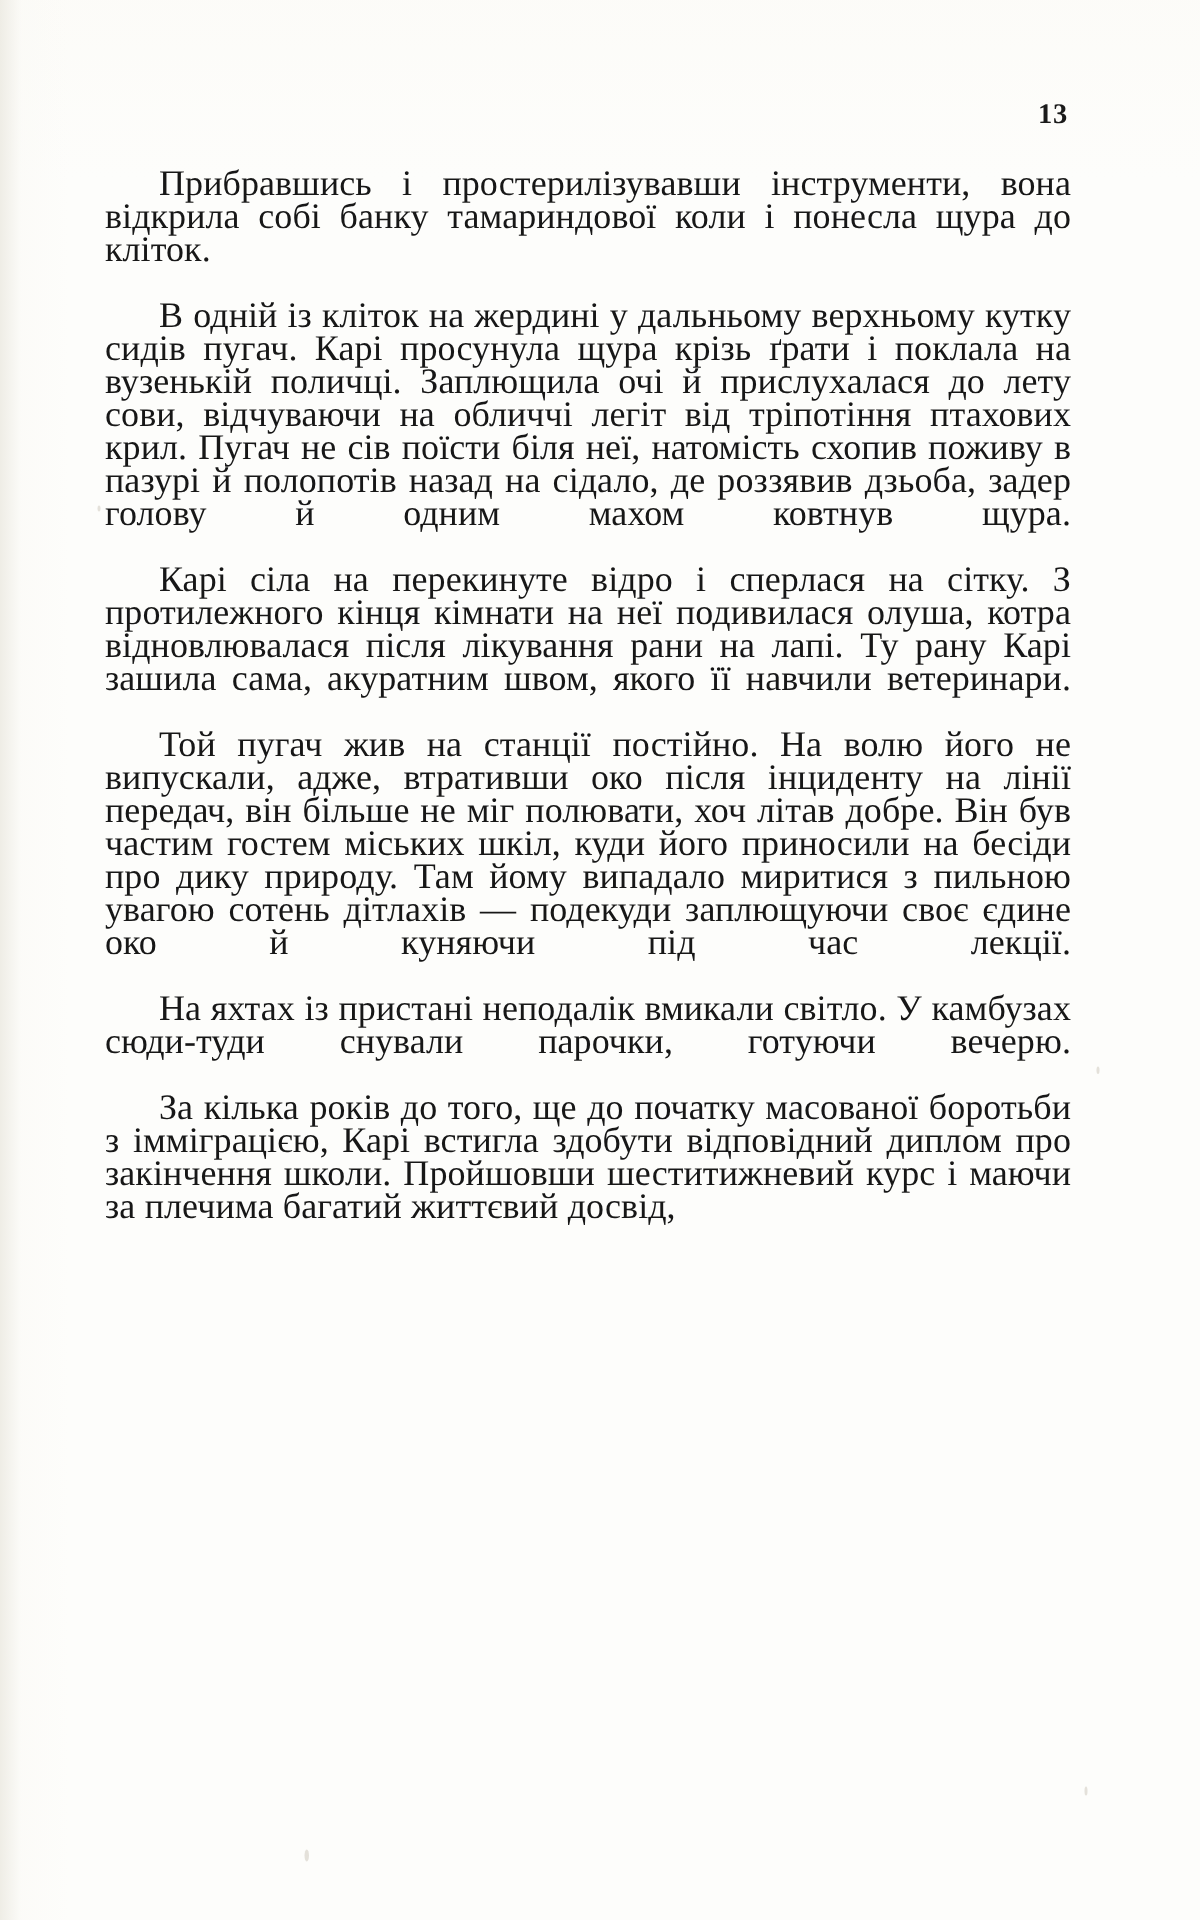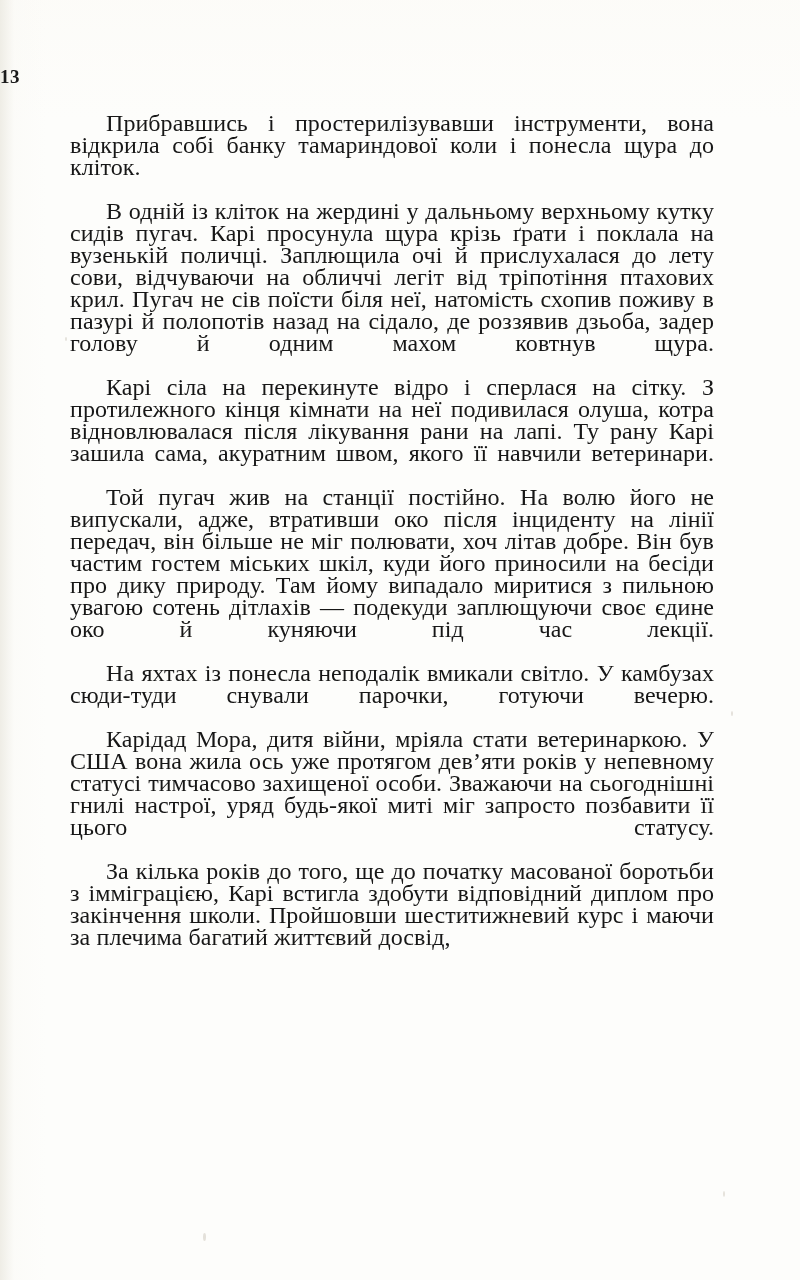--- a/index.html
+++ b/index.html
@@ -35,20 +35,21 @@
     border-radius: 50%;
     opacity: .55;
     pointer-events: none;
   }
 
   .folio {
     position: absolute;
     top: 66px;
     left: 0;
     width: 712px;
+    text-align: right;
     font-size: 19px;
     font-weight: 700;
     letter-spacing: .5px;
     color: #1a1a1a;
   }
 
   .textblock {
     position: absolute;
     top: 112px;
     left: 70px;
@@ -86,18 +87,17 @@
   <span class="speck" style="left:731px; top:711px; width:2px; height:5px;"></span>
   <span class="speck" style="left:65px; top:337px; width:2px; height:4px;"></span>
 
   <div class="folio">13</div>
 
   <div class="textblock">
     <p class="para">Прибравшись і простерилізувавши інструменти, вона відкрила собі банку тамариндової коли і понесла щура до кліток.</p>
     <p class="para">В одній із кліток на жердині у дальньому верхньому кутку сидів пугач. Карі просунула щура крізь ґрати і поклала на вузенькій поличці. Заплющила очі й прислухалася до лету сови, відчуваючи на обличчі легіт від тріпотіння птахових крил. Пугач не сів поїсти біля неї, натомість схопив поживу в пазурі й полопотів назад на сідало, де роззявив дзьоба, задер голову й одним махом ковтнув щура.</p>
     <p class="para">Карі сіла на перекинуте відро і сперлася на сітку. З протилежного кінця кімнати на неї подивилася олуша, котра відновлювалася після лікування рани на лапі. Ту рану Карі зашила сама, акуратним швом, якого її навчили ветеринари.</p>
     <p class="para">Той пугач жив на станції постійно. На волю його не випускали, адже, втративши око після інциденту на лінії передач, він більше не міг полювати, хоч літав добре. Він був частим гостем міських шкіл, куди його приносили на бесіди про дику природу. Там йому випадало миритися з пильною увагою сотень дітлахів — подекуди заплющуючи своє єдине око й куняючи під час лекції.</p>
-    <p class="para">На яхтах із понесла неподалік вмикали світло. У камбузах сюди-туди снували парочки, готуючи вечерю.</p>
-    <p class="para">Карідад Мора, дитя війни, мріяла стати ветеринаркою. У США вона жила ось уже протягом дев’яти років у непевному статусі тимчасово захищеної особи. Зважаючи на сьогоднішні гнилі настрої, уряд будь-якої миті міг запросто позбавити її цього статусу.</p>
+    <p class="para">На яхтах із пристані неподалік вмикали світло. У камбузах сюди-туди снували парочки, готуючи вечерю.</p>
     <p class="para nostretch">За кілька років до того, ще до початку масованої боротьби з імміграцією, Карі встигла здобути відповідний диплом про закінчення школи. Пройшовши шеститижневий курс і маючи за плечима багатий життєвий досвід,</p>
   </div>
 
 </div>
 
 </body></html>

